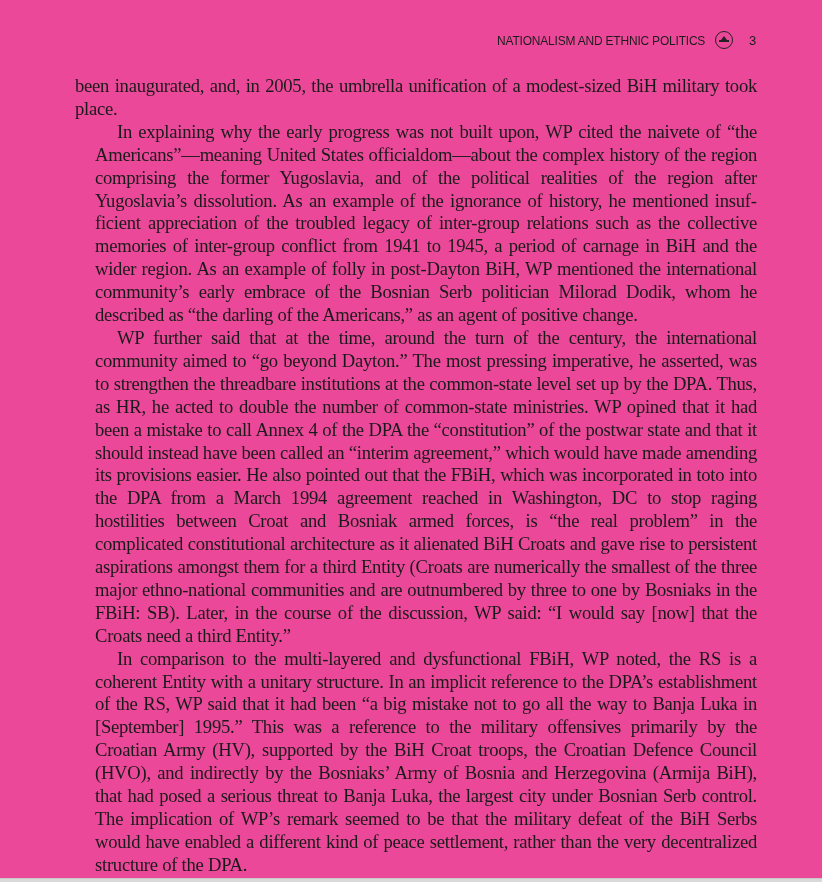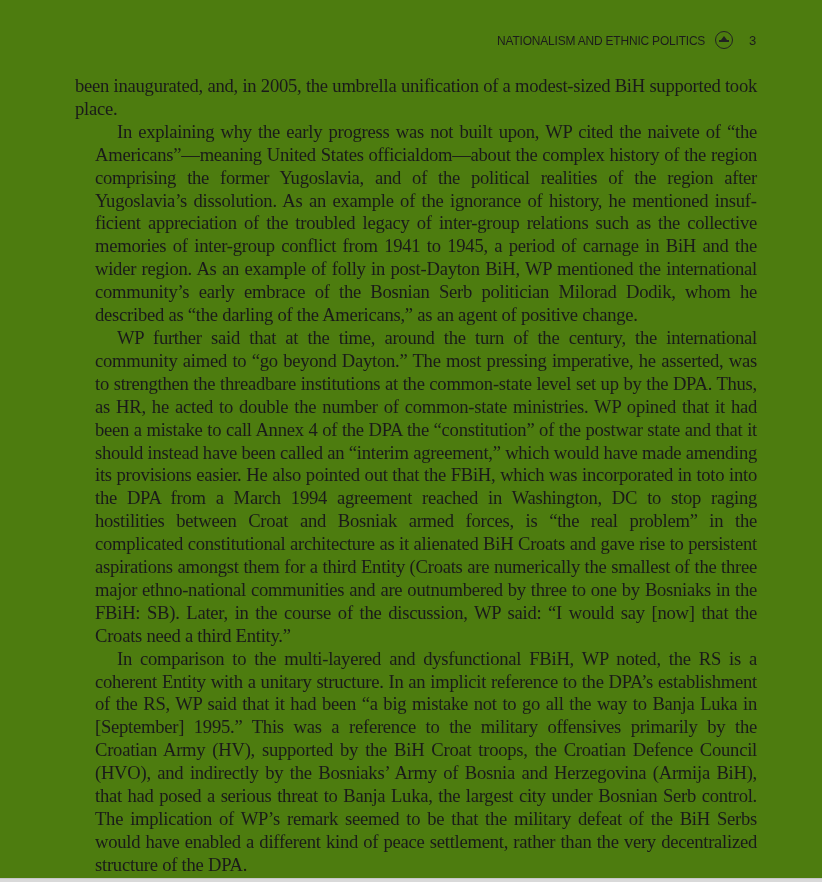--- a/index.html
+++ b/index.html
@@ -3,21 +3,21 @@
   <meta charset="utf-8">
   <style>
     html, body { margin: 0; padding: 0; }
     body {
       width: 822px; height: 882px; overflow: hidden;
       background: #ffffff;
       font-family: "Liberation Serif", "DejaVu Serif", serif;
       color: #1a1a1a;
       position: relative;
     }
-    .page { position: absolute; left: 0; top: 0; width: 822px; height: 878px; background: #4d7c0f; }
+    .page { position: absolute; left: 0; top: 0; width: 822px; height: 878px; background: #ec4899; }
     .running-head {
       position: absolute; top: 31px; right: 66px;
       display: flex; align-items: center; gap: 10px;
       font-family: "Liberation Sans", "DejaVu Sans", sans-serif;
       font-size: 13px; letter-spacing: -0.2px; color: #1c1c1c;
     }
     .running-head .title { font-weight: normal; transform: scaleX(0.92); transform-origin: right center; }
     .rh-icon {
       width: 18px; height: 18px; border: 1.3px solid #222; border-radius: 50%;
       box-sizing: border-box; position: relative; display: inline-block;
@@ -48,19 +48,19 @@
 <body>
 
 <div class="page">
   <div class="running-head">
     <span class="title">NATIONALISM AND ETHNIC POLITICS</span>
     <span class="rh-icon"></span>
     <span class="page-num">3</span>
   </div>
 
   <div class="body-text">
-    <p>been inaugurated, and, in 2005, the umbrella unification of a modest-sized BiH supported took place.</p>
+    <p>been inaugurated, and, in 2005, the umbrella unification of a modest-sized BiH military took place.</p>
     <p class="indent">In explaining why the early progress was not built upon, WP cited the naivete of “the Americans”—meaning United States officialdom—about the complex history of the region comprising the former Yugoslavia, and of the political realities of the region after Yugoslavia’s dissolution. As an example of the ignorance of history, he mentioned insuf­ficient appreciation of the troubled legacy of inter-group relations such as the collective memories of inter-group conflict from 1941 to 1945, a period of carnage in BiH and the wider region. As an example of folly in post-Dayton BiH, WP mentioned the inter­national community’s early embrace of the Bosnian Serb politician Milorad Dodik, whom he described as “the darling of the Americans,” as an agent of positive change.</p>
     <p class="indent">WP further said that at the time, around the turn of the century, the international community aimed to “go beyond Dayton.” The most pressing imperative, he asserted, was to strengthen the threadbare institutions at the common-state level set up by the DPA. Thus, as HR, he acted to double the number of common-state ministries. WP opined that it had been a mistake to call Annex 4 of the DPA the “constitution” of the postwar state and that it should instead have been called an “interim agreement,” which would have made amending its provisions easier. He also pointed out that the FBiH, which was incorporated in toto into the DPA from a March 1994 agreement reached in Washington, DC to stop raging hostilities between Croat and Bosniak armed forces, is “the real problem” in the complicated constitutional architecture as it alienated BiH Croats and gave rise to persistent aspirations amongst them for a third Entity (Croats are numerically the smallest of the three major ethno-national communities and are outnumbered by three to one by Bosniaks in the FBiH: SB). Later, in the course of the discussion, WP said: “I would say [now] that the Croats need a third Entity.”</p>
     <p class="indent">In comparison to the multi-layered and dysfunctional FBiH, WP noted, the RS is a coherent Entity with a unitary structure. In an implicit reference to the DPA’s estab­lishment of the RS, WP said that it had been “a big mistake not to go all the way to Banja Luka in [September] 1995.” This was a reference to the military offensives primarily by the Croatian Army (HV), supported by the BiH Croat troops, the Croatian Defence Council (HVO), and indirectly by the Bosniaks’ Army of Bosnia and Herzegovina (Armija BiH), that had posed a serious threat to Banja Luka, the largest city under Bosnian Serb control. The implication of WP’s remark seemed to be that the military defeat of the BiH Serbs would have enabled a different kind of peace settlement, rather than the very decentralized structure of the DPA.</p>
   </div>
 </div>
 <div class="bottom-bar"></div>
 
 </body></html>

